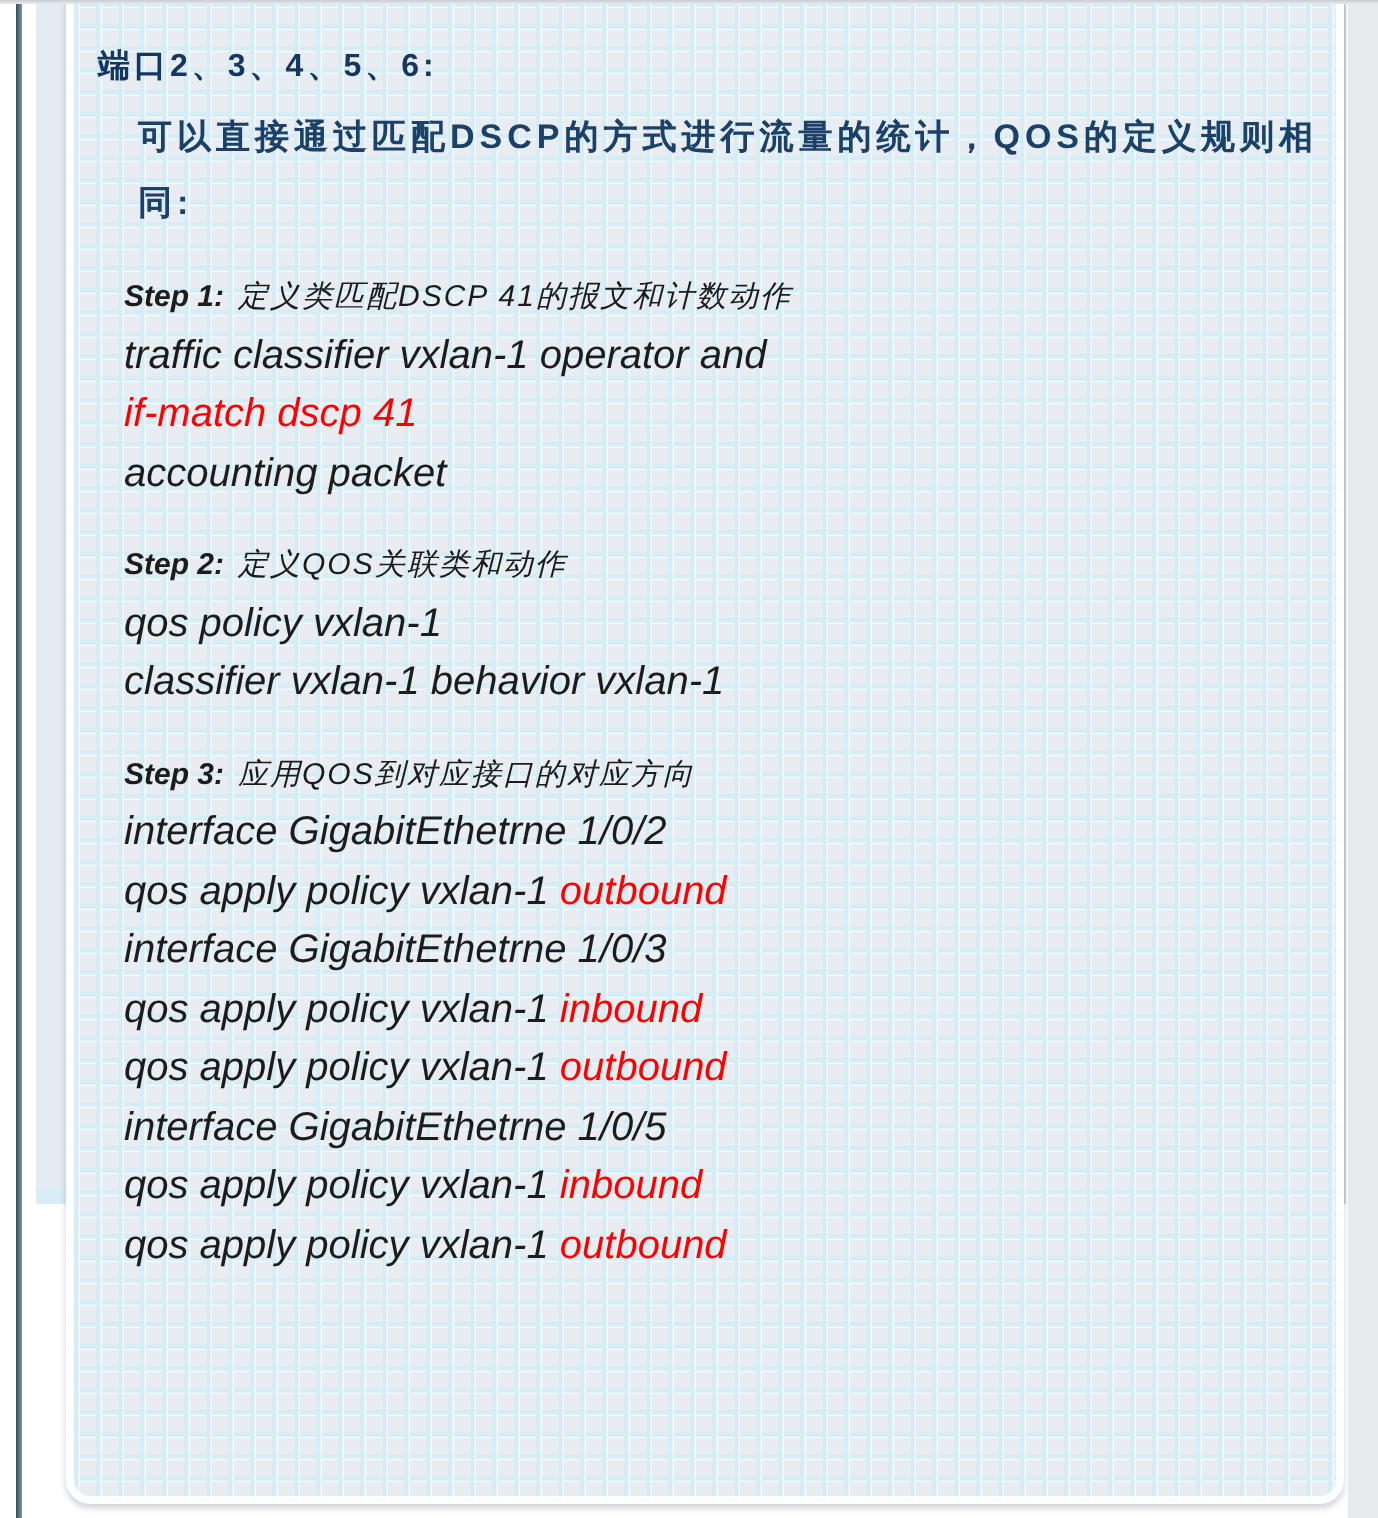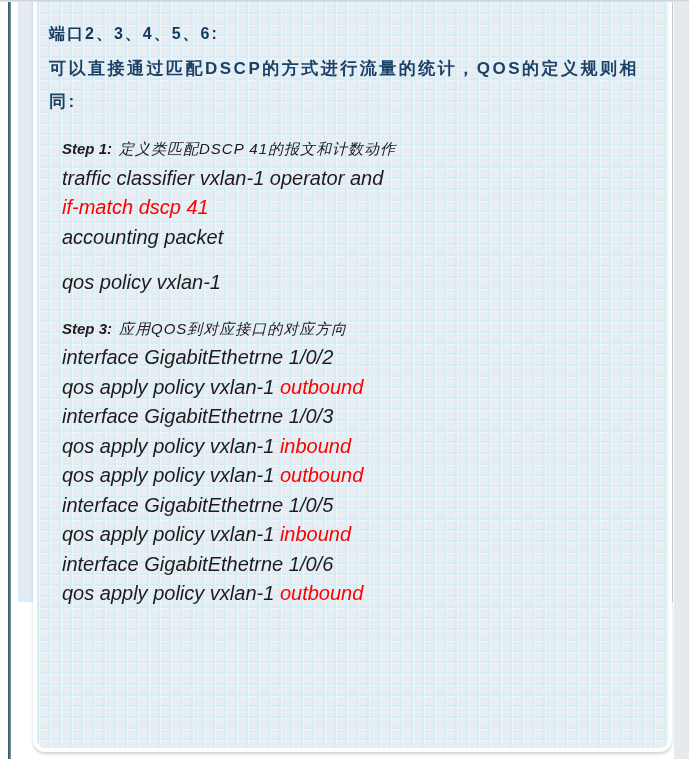--- a/index.html
+++ b/index.html
@@ -79,20 +79,21 @@
     line-height: 22px;
     color: #15375f;
   }
   .intro {
     margin-top: 7px;
     font-size: 17px;
     font-weight: 600;
     letter-spacing: 2.5px;
     line-height: 33px;
     color: #1b4168;
+    margin-left: 20px;
   }
   .steps {
     margin-top: 16px;
     margin-left: 13px;
     font-style: italic;
   }
   .section {
     margin-bottom: 16px;
   }
   .section:last-child { margin-bottom: 0; }
@@ -137,32 +138,33 @@
         </div>
 
         <div class="steps" id="steps">
             <div class="section">
               <div class="step-heading"><span class="step-label">Step 1:</span><span class="step-desc">定义类匹配DSCP 41的报文和计数动作</span></div>
               <div class="code-line"><span class="seg-default">traffic classifier vxlan-1 operator and</span></div>
               <div class="code-line"><span class="seg-red">if-match dscp 41</span></div>
               <div class="code-line"><span class="seg-default">accounting packet</span></div>
             </div>
             <div class="section">
+              <div class="step-heading"><span class="step-label">Step 2:</span><span class="step-desc">定义QOS关联类和动作</span></div>
               <div class="code-line"><span class="seg-default">qos policy vxlan-1</span></div>
+              <div class="code-line"><span class="seg-default">classifier vxlan-1 behavior vxlan-1</span></div>
             </div>
             <div class="section">
               <div class="step-heading"><span class="step-label">Step 3:</span><span class="step-desc">应用QOS到对应接口的对应方向</span></div>
               <div class="code-line"><span class="seg-default">interface GigabitEthetrne 1/0/2</span></div>
               <div class="code-line"><span class="seg-default">qos apply policy vxlan-1 </span><span class="seg-red">outbound</span></div>
               <div class="code-line"><span class="seg-default">interface GigabitEthetrne 1/0/3</span></div>
               <div class="code-line"><span class="seg-default">qos apply policy vxlan-1 </span><span class="seg-red">inbound</span></div>
               <div class="code-line"><span class="seg-default">qos apply policy vxlan-1 </span><span class="seg-red">outbound</span></div>
               <div class="code-line"><span class="seg-default">interface GigabitEthetrne 1/0/5</span></div>
               <div class="code-line"><span class="seg-default">qos apply policy vxlan-1 </span><span class="seg-red">inbound</span></div>
-              <div class="code-line"><span class="seg-default">interface GigabitEthetrne 1/0/6</span></div>
               <div class="code-line"><span class="seg-default">qos apply policy vxlan-1 </span><span class="seg-red">outbound</span></div>
             </div>
           </div>
 
       </div>
     </div>
   </div>
 
   <div class="right-margin"></div>
 </div>

